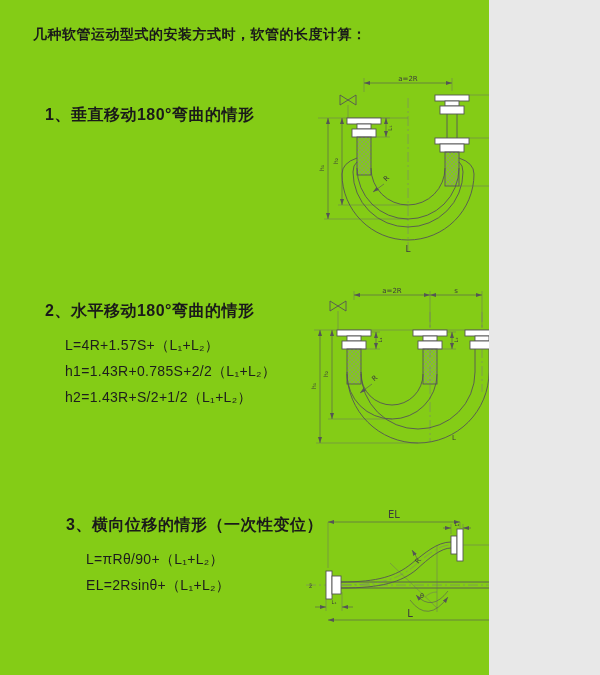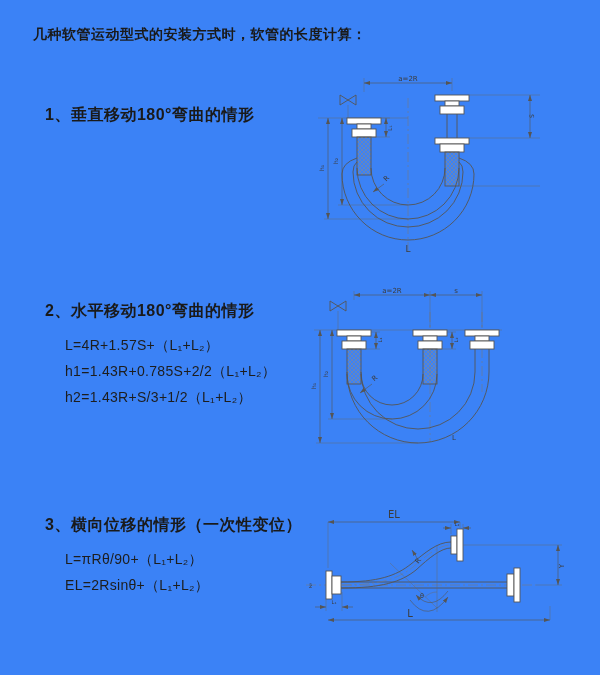--- a/index.html
+++ b/index.html
@@ -1,28 +1,28 @@
 <!DOCTYPE html>
 <html><head>
 <meta charset="utf-8">
 <style>
   html,body{margin:0;padding:0;background:#e8e8e8;}
   .page{
-    position:relative;width:600px;height:675px;background:#3b82f6;
+    position:relative;width:489px;height:675px;background:#84cc16;
     font-family:"Liberation Sans","DejaVu Sans",sans-serif;
     color:#1c1c1c;overflow:hidden;
   }
   .page-title{
     position:absolute;left:33px;top:26px;
     font-size:14px;font-weight:700;letter-spacing:.5px;color:#1a1a1a;
   }
   .section{position:absolute;left:45px;width:280px;}
   .sec-1{top:106px;}
   .sec-2{top:302px;}
-  .sec-3{top:516px;}
+  .sec-3{top:516px;margin-left:21px;}
   .sec-heading{font-size:16px;font-weight:700;letter-spacing:.5px;line-height:18px;color:#1a1a1a;}
   .formulas{margin:12px 0 0 20px;}
   .formula{font-size:14px;font-weight:400;line-height:26px;letter-spacing:.3px;color:#1d1d1d;white-space:nowrap;}
   .diag{position:absolute;}
   .diag text{font-family:"DejaVu Sans","Liberation Sans",sans-serif;fill:#3c3c3c;}
   .s{stroke:#555;stroke-width:.9;fill:none;}
   .d{stroke:#555;stroke-width:.6;fill:none;}
   .x{stroke:#6a6a6a;stroke-width:.45;fill:none;}
   .cl{stroke:#7a7a7a;stroke-width:.55;fill:none;stroke-dasharray:10 3 2 3;}
   .fit{fill:#ffffff;stroke:#555;stroke-width:.9;}
@@ -37,21 +37,21 @@
 
   <div class="section sec-1">
     <div class="sec-heading">1、垂直移动180°弯曲的情形</div>
   </div>
 
   <div class="section sec-2">
     <div class="sec-heading">2、水平移动180°弯曲的情形</div>
     <div class="formulas">
       <div class="formula">L=4R+1.57S+（L₁+L₂）</div>
       <div class="formula">h1=1.43R+0.785S+2/2（L₁+L₂）</div>
-      <div class="formula">h2=1.43R+S/3+1/2（L₁+L₂）</div>
+      <div class="formula">h2=1.43R+S/2+1/2（L₁+L₂）</div>
     </div>
   </div>
 
   <div class="section sec-3">
     <div class="sec-heading">3、横向位移的情形（一次性变位）</div>
     <div class="formulas">
       <div class="formula">L=πRθ/90+（L₁+L₂）</div>
       <div class="formula">EL=2Rsinθ+（L₁+L₂）</div>
     </div>
   </div>

